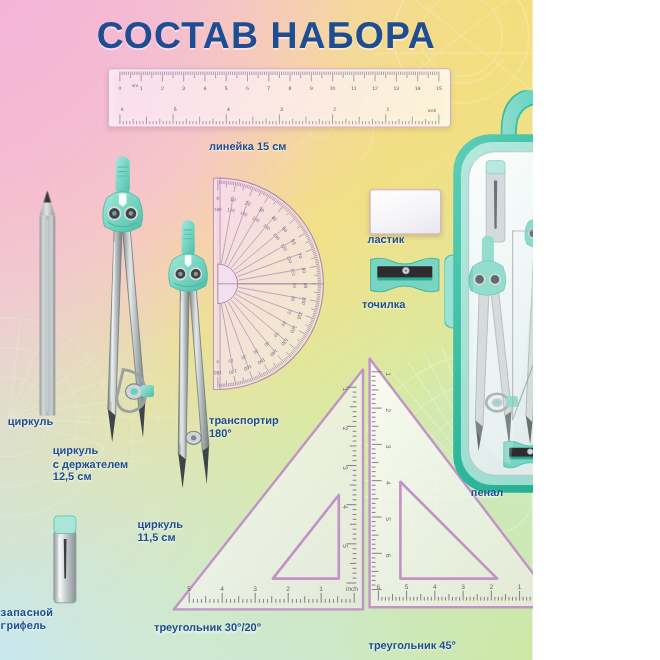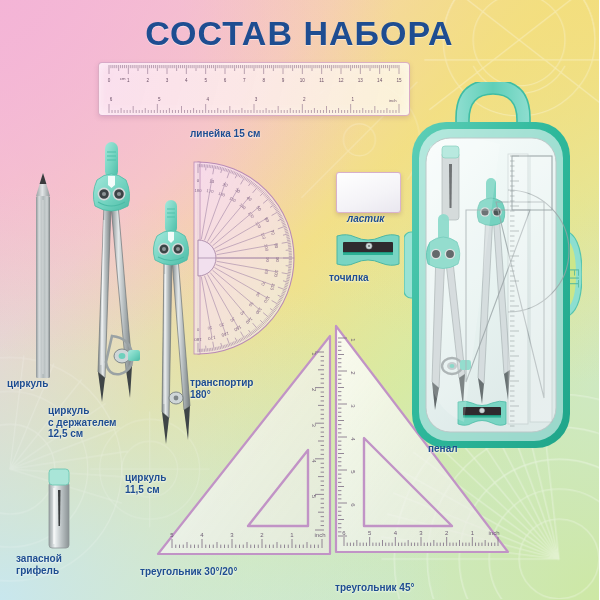--- a/index.html
+++ b/index.html
@@ -2,21 +2,21 @@
 <html lang="ru"><head>
 <meta charset="utf-8">
 <title>Состав набора</title>
 <style>
   html,body{margin:0;padding:0;}
   body{
     width:600px;height:600px;overflow:hidden;
     font-family:"Liberation Sans","DejaVu Sans",sans-serif;
   }
   #stage{
-    position:relative;width:599px;height:600px;overflow:hidden;
+    position:relative;width:484px;height:600px;overflow:hidden;
     background:
       radial-gradient(120% 110% at 0% 0%,   rgba(244,180,214,0.95) 0%, rgba(244,180,214,0.0) 55%),
       radial-gradient(120% 110% at 100% 0%, rgba(243,222,125,0.95) 0%, rgba(243,222,125,0.0) 58%),
       radial-gradient(130% 120% at 0% 100%, rgba(198,231,243,0.95) 0%, rgba(198,231,243,0.0) 58%),
       radial-gradient(130% 120% at 100% 100%, rgba(205,232,160,0.95) 0%, rgba(205,232,160,0.0) 58%),
       linear-gradient(135deg,#f3bcd9 0%,#f7cfc2 28%,#f2e08a 46%,#dceba6 66%,#cfe9dd 82%,#cfe6f4 100%);
   }
   .bg-art{position:absolute;inset:0;pointer-events:none;opacity:.55;}
   
   #title{
@@ -684,21 +684,21 @@
           <text x="29.25736974614548" y="165.49909821344175" transform="rotate(160 29.25736974614548 165.49909821344175)">20</text>
           <text x="17.808076081351267" y="168.56692720483014" transform="rotate(170 17.808076081351267 168.56692720483014)">10</text>
           <text x="6.000000000000004" y="169.6" transform="rotate(180 6.000000000000004 169.6)">0</text>
         </g>
     </svg>
   </div>
   <div class="cap" style="left:190px;top:377px;width:130px;">транспортир
 180°</div>
 
   <div id="eraser"></div>
-  <div class="cap" style="left:347px;top:213px;width:68px;font-style:italic;">ластик</div>
+  <div class="cap" style="left:334px;top:213px;width:68px;">ластик</div>
 
   <div id="sharpener">
     <svg viewBox="0 0 70 34" width="70" height="34">
       <path d="M4 3 Q14 0 22 4 Q35 10 48 4 Q58 0 66 3 L66 31 Q58 34 48 30 Q35 24 22 30 Q14 34 4 31 Z" fill="#79d5c3" stroke="#4cb6a2" stroke-width="1"></path>
       <rect x="10" y="9" width="50" height="11" rx="1" fill="#2f2a2e"></rect>
       <rect x="10" y="19" width="50" height="3" fill="#1fa98c" opacity="0.85"></rect>
       <circle cx="36" cy="13" r="3.1" fill="#cfd7d9" stroke="#8b9698" stroke-width="0.6"></circle>
       <circle cx="36" cy="13" r="1.1" fill="#6d7678"></circle>
     </svg>
   </div>
@@ -811,21 +811,21 @@
           <stop offset="62%" stop-color="#bcc3c5"></stop>
             <stop offset="100%" stop-color="#8a9294"></stop>
         </linearGradient>
       </defs>
       <rect x="5" y="14" width="20" height="66" rx="3" fill="url(#tubeg)" stroke="#8e9597" stroke-width="0.8"></rect>
       <rect x="5" y="1" width="20" height="16" rx="3.5" fill="#a9e5d8" stroke="#6ec6b2" stroke-width="0.9"></rect>
       <path d="M14 22 L16.5 22 L16 58 L14.5 58 Z" fill="#3a3d3f"></path>
       <line x1="10" y1="20" x2="10" y2="76" stroke="#ffffff" stroke-width="2" opacity="0.55"></line>
     </svg>
   </div>
-  <div class="cap" style="left:16px;top:553px;width:94px;">запасной
+  <div class="cap" style="left:0;top:553px;width:94px;font-family:Liberation Mono, monospace;">запасной
 грифель</div>
 
   <div id="tri3060">
     <svg viewBox="0 0 190 240" width="190" height="240">
       <defs>
         <linearGradient id="trig" x1="0" y1="0" x2="1" y2="1">
           <stop offset="0%" stop-color="#ffffff" stop-opacity="0.85"></stop>
           <stop offset="55%" stop-color="#f2f3ee" stop-opacity="0.72"></stop>
           <stop offset="100%" stop-color="#e8eadf" stop-opacity="0.78"></stop>
         </linearGradient>

